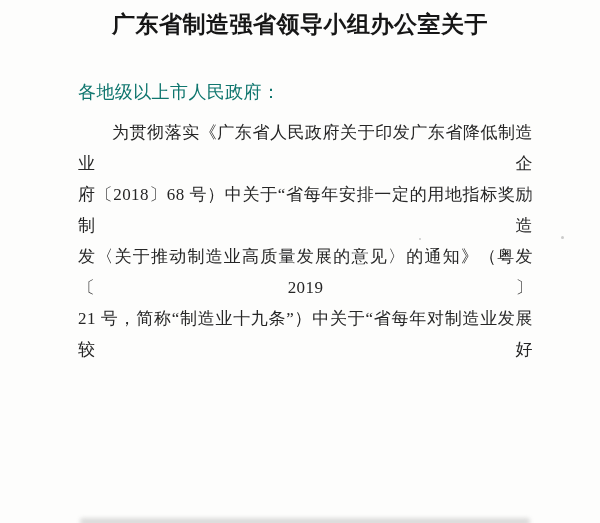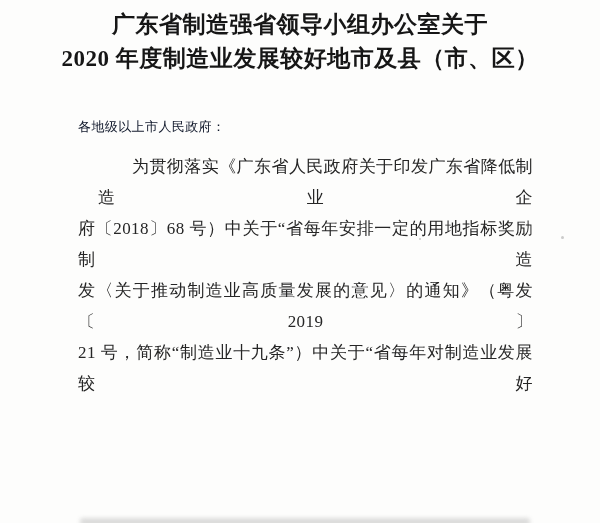--- a/index.html
+++ b/index.html
@@ -18,40 +18,39 @@
     font-weight: 700;
     font-size: 23px;
     line-height: 34px;
     color: #161616;
     letter-spacing: 0.5px;
   }
   .content {
     margin: 35px 67px 0 78px;
   }
   .salutation {
-    font-size: 13px;
+    font-size: 18px;
     line-height: 31px;
     letter-spacing: 0.4px;
     text-align: left;
-    color: #0f172a;
+    color: #0f766e;
   }
   .para {
     margin-top: 9px;
   }
   .para .line {
     font-size: 17px;
     line-height: 31px;
     letter-spacing: 0.4px;
     text-align: justify;
     text-align-last: justify;
     color: #262626;
   }
   .para .line.first-line {
     text-indent: 2em;
-    margin-left: 20px;
   }
   
   .cutoff-line-hint {
     position: absolute;
     left: 80px;
     right: 70px;
     bottom: -3px;
     height: 8px;
     background: #8f8f8f;
     opacity: 0.30;
@@ -69,21 +68,20 @@
   .speck-1 { left: 561px; top: 236px; }
   .speck-2 { left: 419px; top: 238px; width: 2px; height: 2px; }
 </style>
 </head>
 <body>
 
 <div class="page">
 
   <div class="title-block">
     <div>广东省制造强省领导小组办公室关于</div>
-    <div>2020 年度制造业发展较好地市及县（市、区）</div>
   </div>
 
   <div class="content">
     <div class="salutation">各地级以上市人民政府：</div>
 
     <div class="para">
       <div class="line first-line">为贯彻落实《广东省人民政府关于印发广东省降低制造业企</div>
       <div class="line">府〔2018〕68 号）中关于“省每年安排一定的用地指标奖励制造</div>
       <div class="line">发〈关于推动制造业高质量发展的意见〉的通知》（粤发〔2019〕</div>
       <div class="line">21 号，简称“制造业十九条”）中关于“省每年对制造业发展较好</div>

